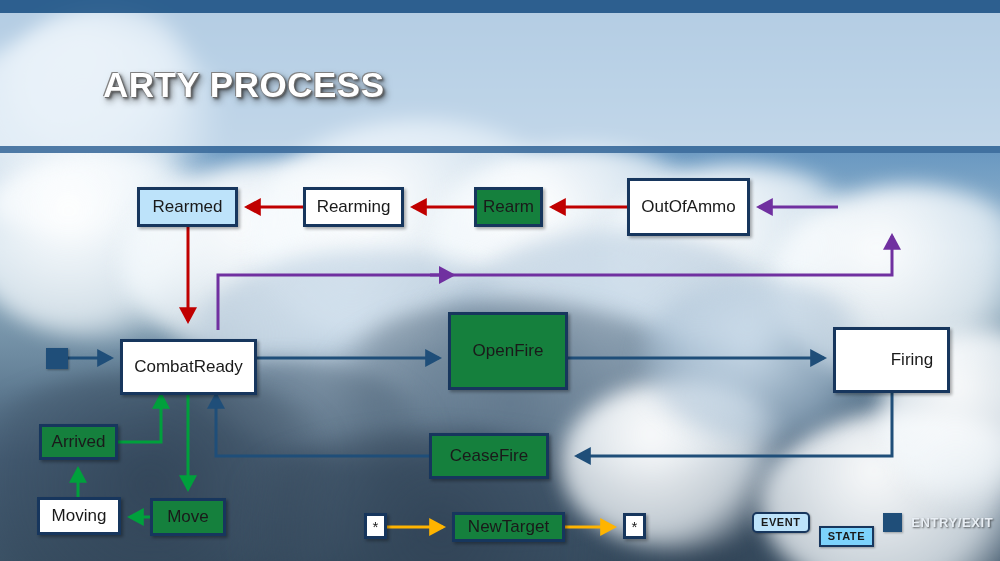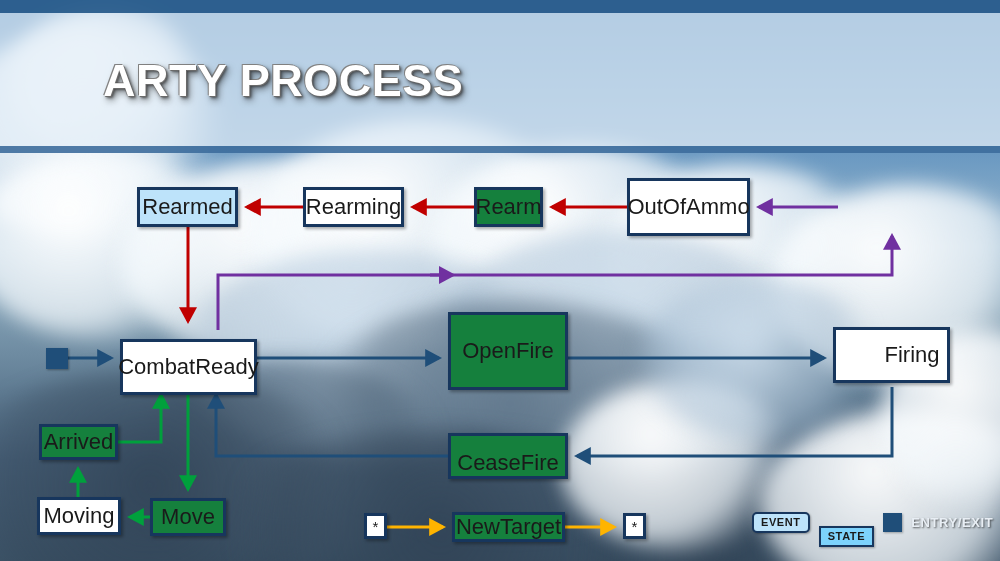--- a/index.html
+++ b/index.html
@@ -24,33 +24,33 @@
   .cl.g{background:radial-gradient(circle at 45% 40%, rgba(206,222,236,.88), rgba(170,192,212,.5) 55%, rgba(150,175,198,0) 76%);}
   .cl.d{background:radial-gradient(circle at 50% 45%, rgba(86,108,128,.75), rgba(70,92,112,.42) 58%, rgba(60,80,100,0) 78%);}
   .cl.b{background:radial-gradient(circle at 50% 50%, rgba(45,62,80,.72), rgba(45,62,80,.30) 60%, rgba(45,62,80,0) 80%);}
 
   
   .banner{position:absolute;left:0;top:0;width:1000px;height:152px;}
   .banner-top-rule{position:absolute;left:0;top:0;width:100%;height:13px;background:#2d5f8e;opacity:.96;}
   .banner-body{position:absolute;left:0;top:13px;width:100%;height:133px;background:rgba(226,238,247,.74);}
   .banner-bottom-rule{position:absolute;left:0;top:146px;width:100%;height:7px;background:#3d6d9c;opacity:.9;}
   .banner-title{
-    position:absolute;left:103px;top:55px;
-    font-size:45px;font-weight:bold;letter-spacing:.5px;
+    position:absolute;left:103px;top:65px;
+    font-size:35px;font-weight:bold;letter-spacing:.5px;
     color:#ffffff;
     text-shadow:
       0 0 1px #4a4a4a, 1px 1px 0 #6e6e6e, 2px 2px 3px rgba(40,40,40,.75),
       -1px -1px 0 #8a8a8a, 3px 4px 7px rgba(20,20,20,.55);
     white-space:nowrap;
   }
 
   
   .node{
     position:absolute;display:flex;align-items:center;justify-content:center;
-    border:3px solid #17365D;color:#1a1a1a;font-size:22px;white-space:nowrap;
+    border:3px solid #17365D;color:#1a1a1a;font-size:17px;white-space:nowrap;
     box-shadow:2px 2px 3px rgba(0,0,0,.32);
   }
   .node.event{background:#15803d;}
   .node.state{background:#FFFFFF;}
   .node.star{font-size:15px;}
 
   
   .entry-marker{position:absolute;background:#1F4E79;box-shadow:1px 1px 2px rgba(0,0,0,.35);}
 
   
@@ -202,25 +202,25 @@
 
 
   <div class="node state" style="left:120px;top:339px;width:137px;height:56px;">
     <span>CombatReady</span>
   </div>
 
   <div class="node event" style="left:448px;top:312px;width:120px;height:78px;">
     <span>OpenFire</span>
   </div>
 
-  <div class="node state" style="left:833px;top:327px;width:117px;height:56px;padding-left:41px;">
+  <div class="node state" style="left:833px;top:327px;width:117px;height:66px;padding-left:41px;">
     <span>Firing</span>
   </div>
 
-  <div class="node event" style="left:448px;top:433px;width:120px;height:46px;align-items:flex-end;">
+  <div class="node event" style="left:429px;top:433px;width:120px;height:46px;">
     <span>CeaseFire</span>
   </div>
 
   <div class="node event" style="left:39px;top:424px;width:79px;height:36px;">
     <span>Arrived</span>
   </div>
 
   <div class="node state" style="left:37px;top:497px;width:84px;height:38px;">
     <span>Moving</span>
   </div>

